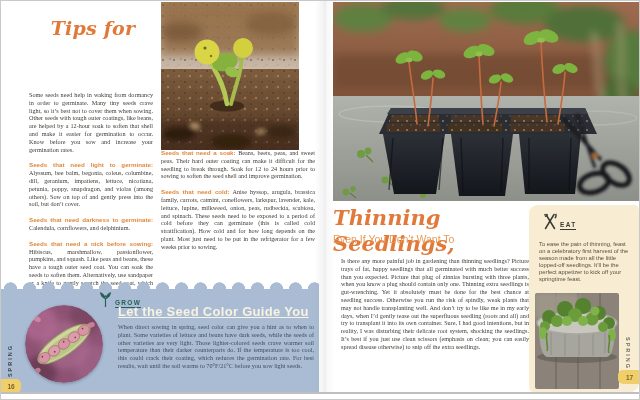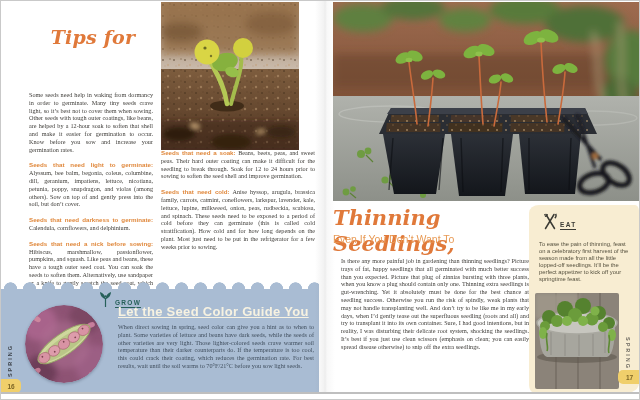--- a/index.html
+++ b/index.html
@@ -2,21 +2,21 @@
 <html><head>
 <meta charset="utf-8">
 <style>
   html,body{margin:0;padding:0;background:#e9e9e9;}
   .spread{position:relative;width:640px;height:400px;background:#ffffff;
     border:1px solid #c9c9c9;box-sizing:border-box;overflow:hidden;
     font-family:"Liberation Serif",serif;color:#3f3d39;}
   .abs{position:absolute;}
 
   
-  .lp-title{left:22px;top:26px;width:140px;text-align:center;
+  .lp-title{left:22px;top:17px;width:140px;text-align:center;
     font-family:"DejaVu Serif",serif;font-style:italic;font-weight:bold;
     font-size:19px;line-height:20px;color:#e0793a;letter-spacing:.2px;}
   .col-a{left:28px;top:90px;width:124px;}
   .col-b{left:160px;top:148px;width:154px;}
   p.body{margin:0 0 8px 0;font-size:6.2px;line-height:7.8px;text-align:justify;}
   .lead{font-family:"Liberation Sans",sans-serif;font-weight:bold;color:#e0883c;}
 
   .photo{overflow:hidden;}
   .seedling-photo{left:160px;top:1px;width:138px;height:148px;}
 

